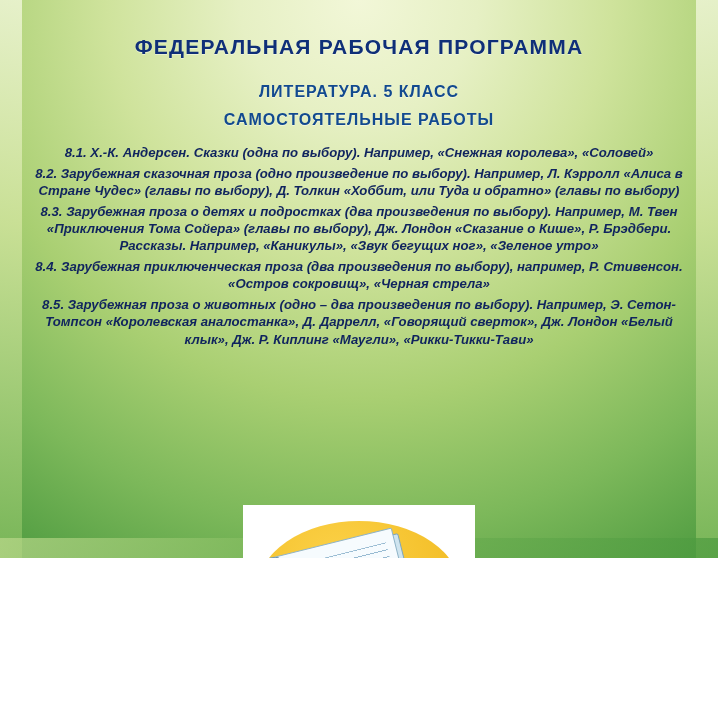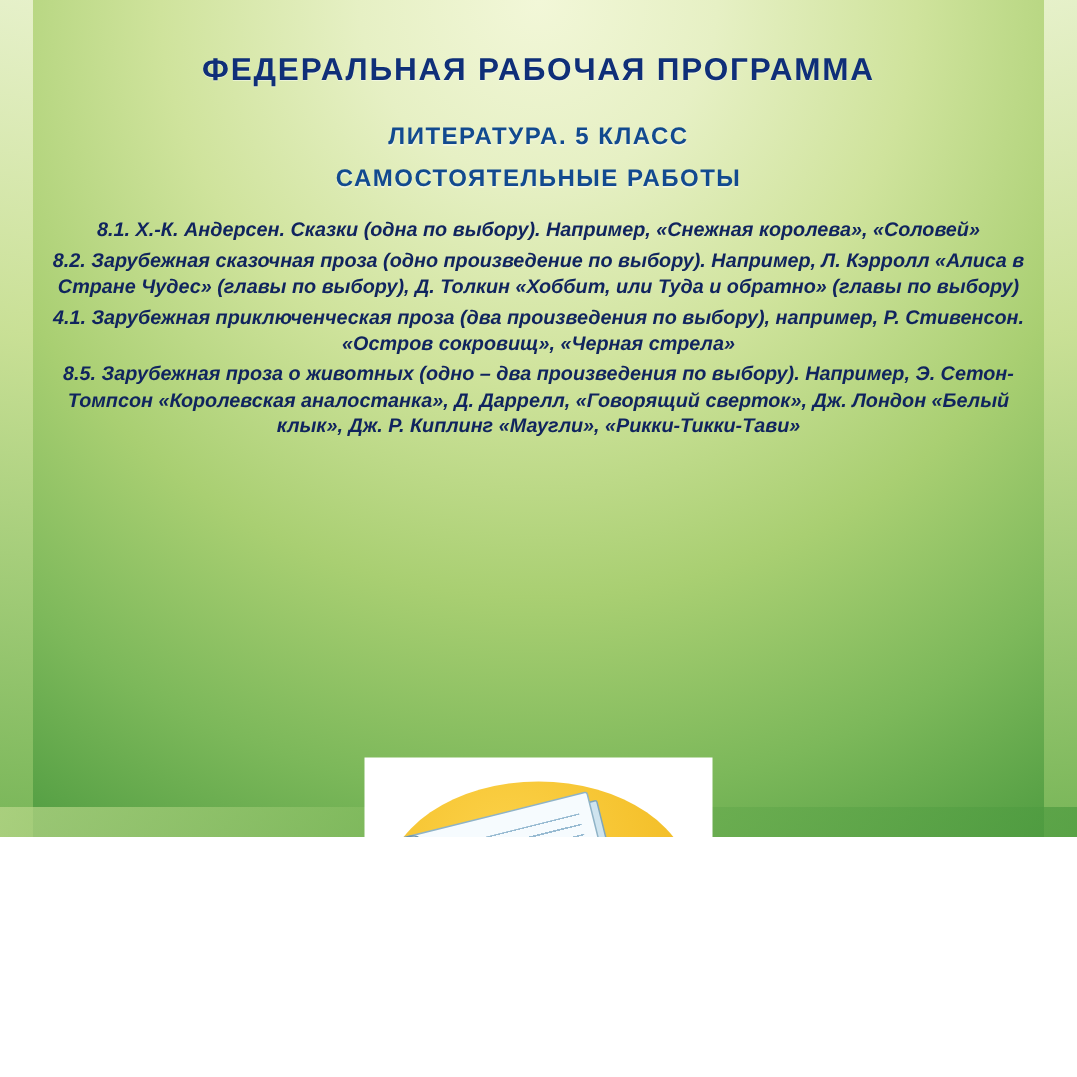--- a/index.html
+++ b/index.html
@@ -233,21 +233,22 @@
   <div class="edge-bottom"></div>
 
   <div class="content">
     <h1 class="title-main">ФЕДЕРАЛЬНАЯ  РАБОЧАЯ  ПРОГРАММА</h1>
     <div class="title-sub">ЛИТЕРАТУРА.  5 КЛАСС</div>
     <div class="title-sub2">САМОСТОЯТЕЛЬНЫЕ РАБОТЫ</div>
 
     <div class="body-list">
       <p class="body-item">8.1. Х.-К. Андерсен. Сказки (одна по выбору). Например, «Снежная королева», «Соловей»</p>
       <p class="body-item">8.2. Зарубежная сказочная проза (одно произведение по выбору). Например, Л. Кэрролл «Алиса в Стране Чудес» (главы по выбору), Д. Толкин «Хоббит, или Туда и обратно» (главы по выбору)</p>
-      <p class="body-item">4.1. Зарубежная приключенческая проза (два произведения по выбору), например, Р. Стивенсон. «Остров сокровищ», «Черная стрела»</p>
+      <p class="body-item">8.3. Зарубежная проза о детях и подростках (два произведения по выбору). Например, М. Твен «Приключения Тома Сойера» (главы по выбору), Дж. Лондон «Сказание о Кише», Р. Брэдбери. Рассказы. Например, «Каникулы», «Звук бегущих ног», «Зеленое утро»</p>
+      <p class="body-item">8.4. Зарубежная приключенческая проза (два произведения по выбору), например, Р. Стивенсон. «Остров сокровищ», «Черная стрела»</p>
       <p class="body-item">8.5. Зарубежная проза о животных (одно – два произведения по выбору). Например, Э. Сетон-Томпсон «Королевская аналостанка», Д. Даррелл, «Говорящий сверток», Дж. Лондон «Белый клык», Дж. Р. Киплинг «Маугли», «Рикки-Тикки-Тави»</p>
     </div>
   </div>
 
   <div class="figure">
     <div class="fig-ellipse"></div>
 
     <div class="notebook">
       <div class="nb-back"></div>
       <div class="nb-front">

